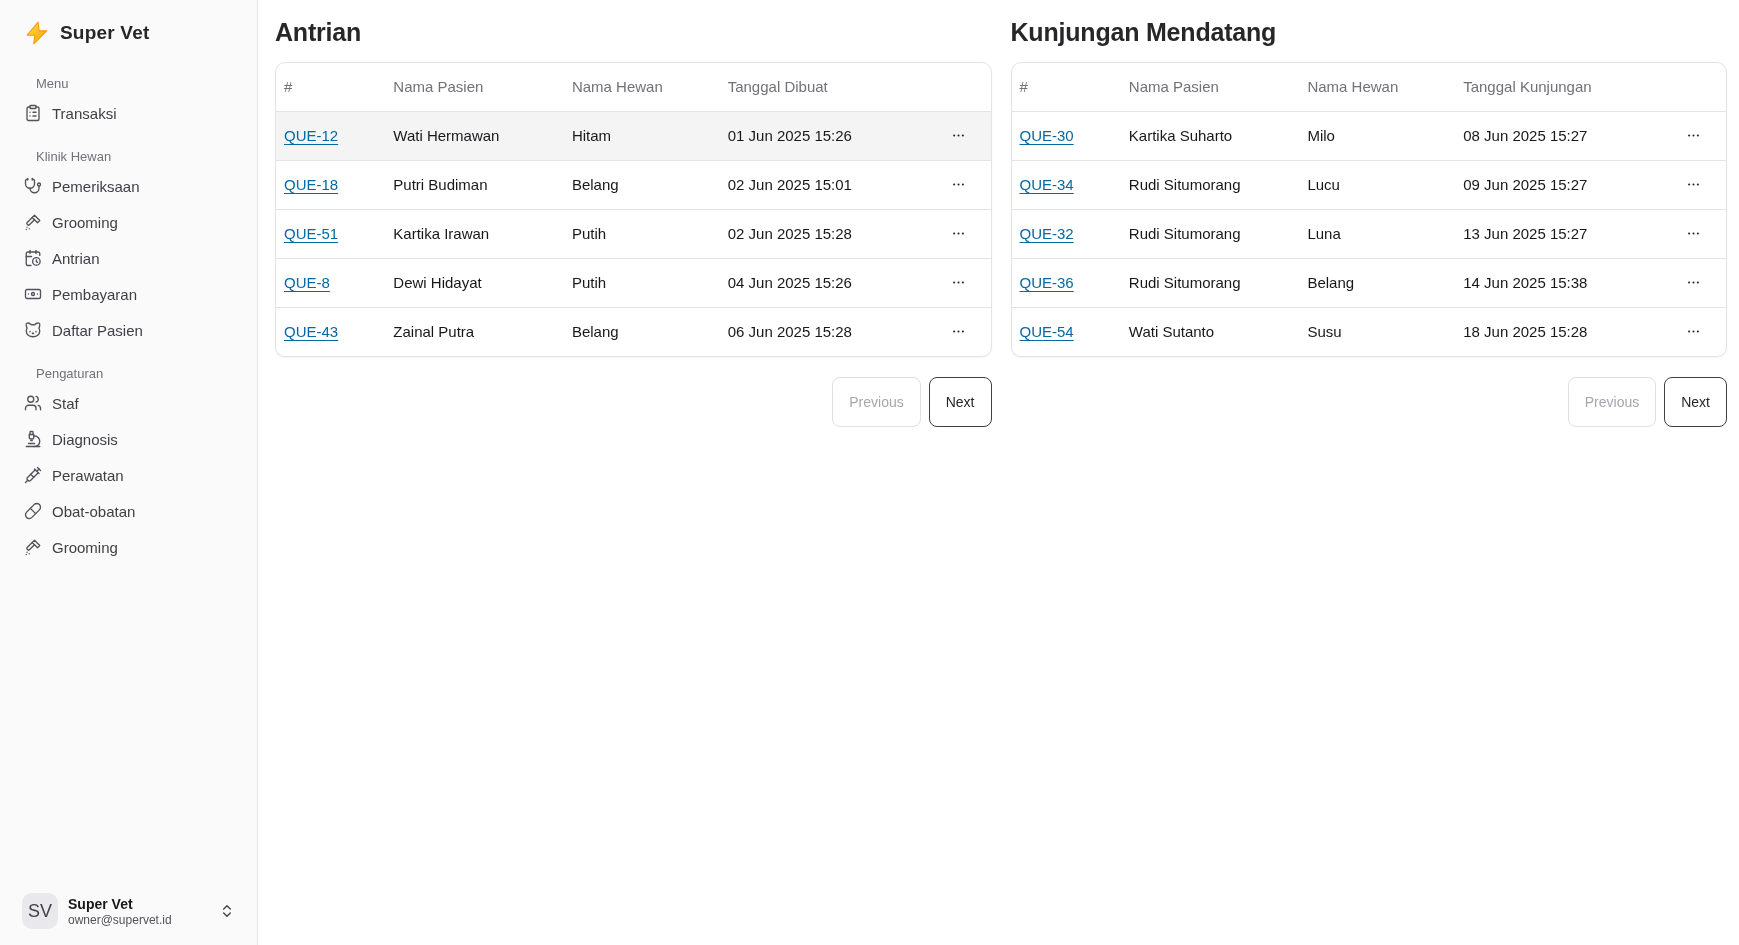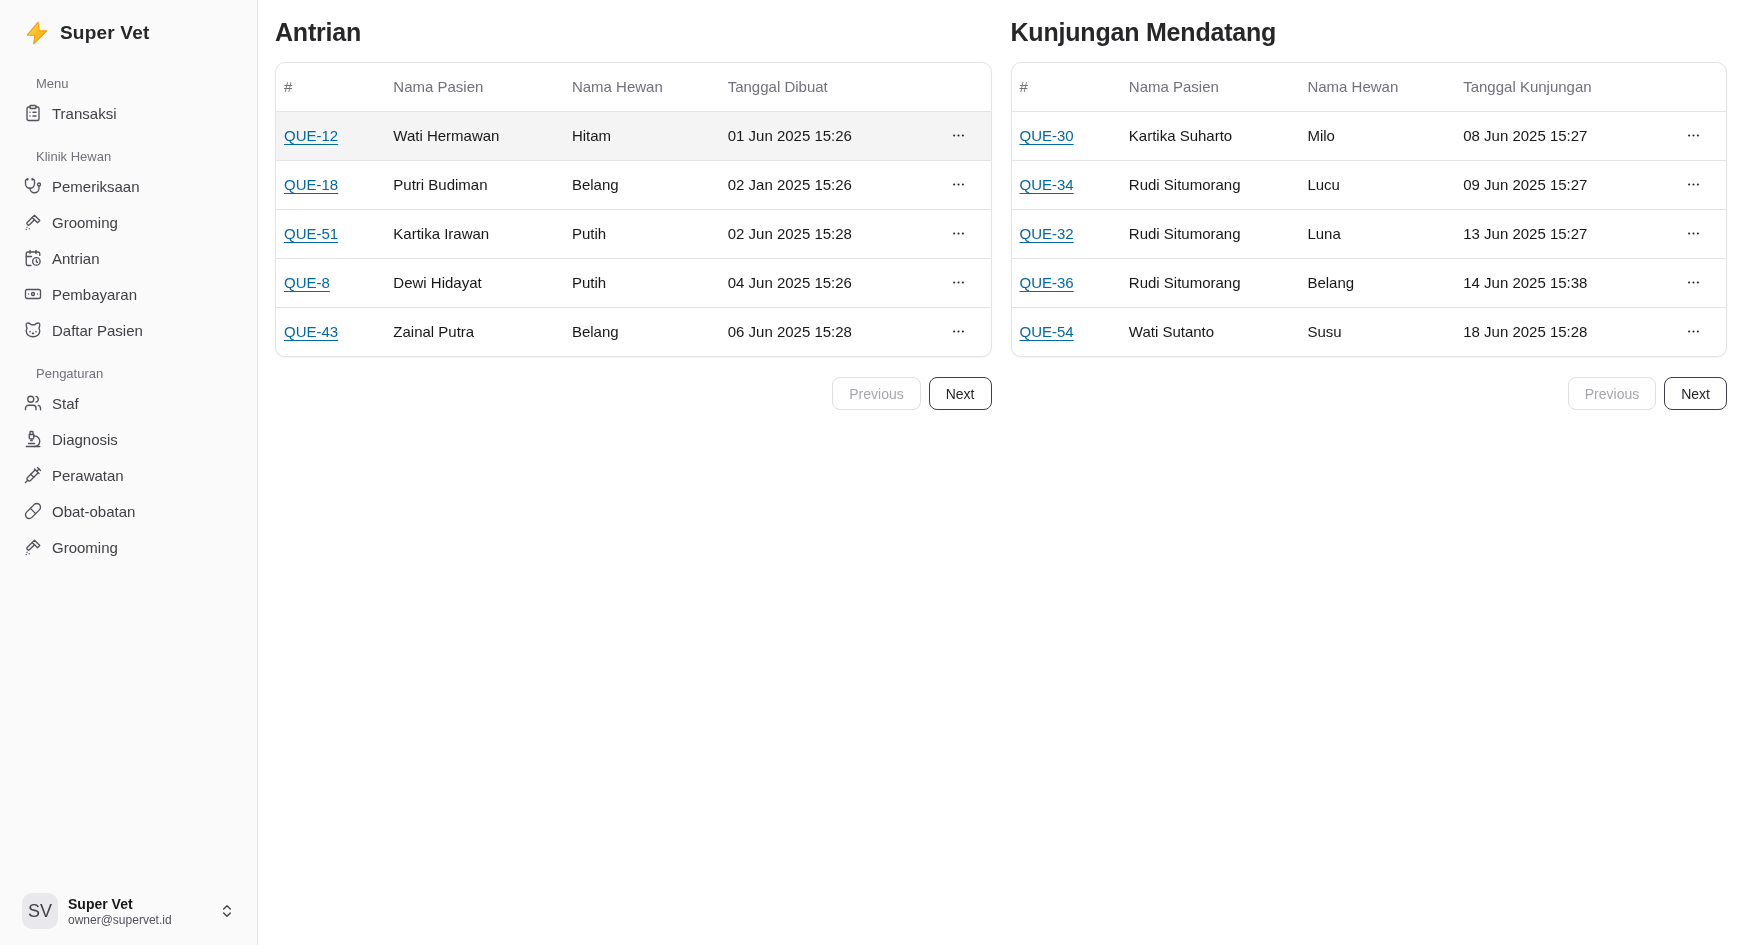--- a/index.html
+++ b/index.html
@@ -73,21 +73,21 @@
   .id-link { color:#0369a1; text-decoration:underline; text-underline-offset:3px; text-decoration-thickness:1px; cursor:pointer; }
   .actions-cell { text-align:center; }
   .more-btn {
     background:none; border:none; cursor:pointer;
     padding:5px 8px; color:#27272a; line-height:0; border-radius:6px;
   }
   .more-btn svg { width:15px; height:15px; }
 
   .pagination { display:flex; justify-content:flex-end; gap:8px; margin-top:20px; }
   .page-btn {
-    height:33px; padding:0 16px; border-radius:8px; background:#fff;
+    height:50px; padding:0 16px; border-radius:8px; background:#fff;
     font-size:14px; font-family:inherit; cursor:pointer;
   }
   .page-btn.prev { border:1px solid #dfdfe3; color:#a6a6ad; }
   .page-btn.next { border:1px solid #3f3f46; color:#27272a; }
 </style>
 </head>
 <body>
 
 <aside class="sidebar">
   <div class="logo-row">
@@ -264,21 +264,21 @@
             <td class="actions-cell"><button class="more-btn"><svg viewBox="0 0 24 24" fill="currentColor">
                     <circle cx="5" cy="12" r="1.7"></circle>
                     <circle cx="12" cy="12" r="1.7"></circle>
                     <circle cx="19" cy="12" r="1.7"></circle>
                   </svg></button></td>
           </tr>
           <tr>
             <td><a class="id-link">QUE-18</a></td>
             <td>Putri Budiman</td>
             <td>Belang</td>
-            <td>02 Jan 2025 15:26</td>
+            <td>02 Jun 2025 15:01</td>
             <td class="actions-cell"><button class="more-btn"><svg viewBox="0 0 24 24" fill="currentColor">
                     <circle cx="5" cy="12" r="1.7"></circle>
                     <circle cx="12" cy="12" r="1.7"></circle>
                     <circle cx="19" cy="12" r="1.7"></circle>
                   </svg></button></td>
           </tr>
           <tr>
             <td><a class="id-link">QUE-51</a></td>
             <td>Kartika Irawan</td>
             <td>Putih</td>

